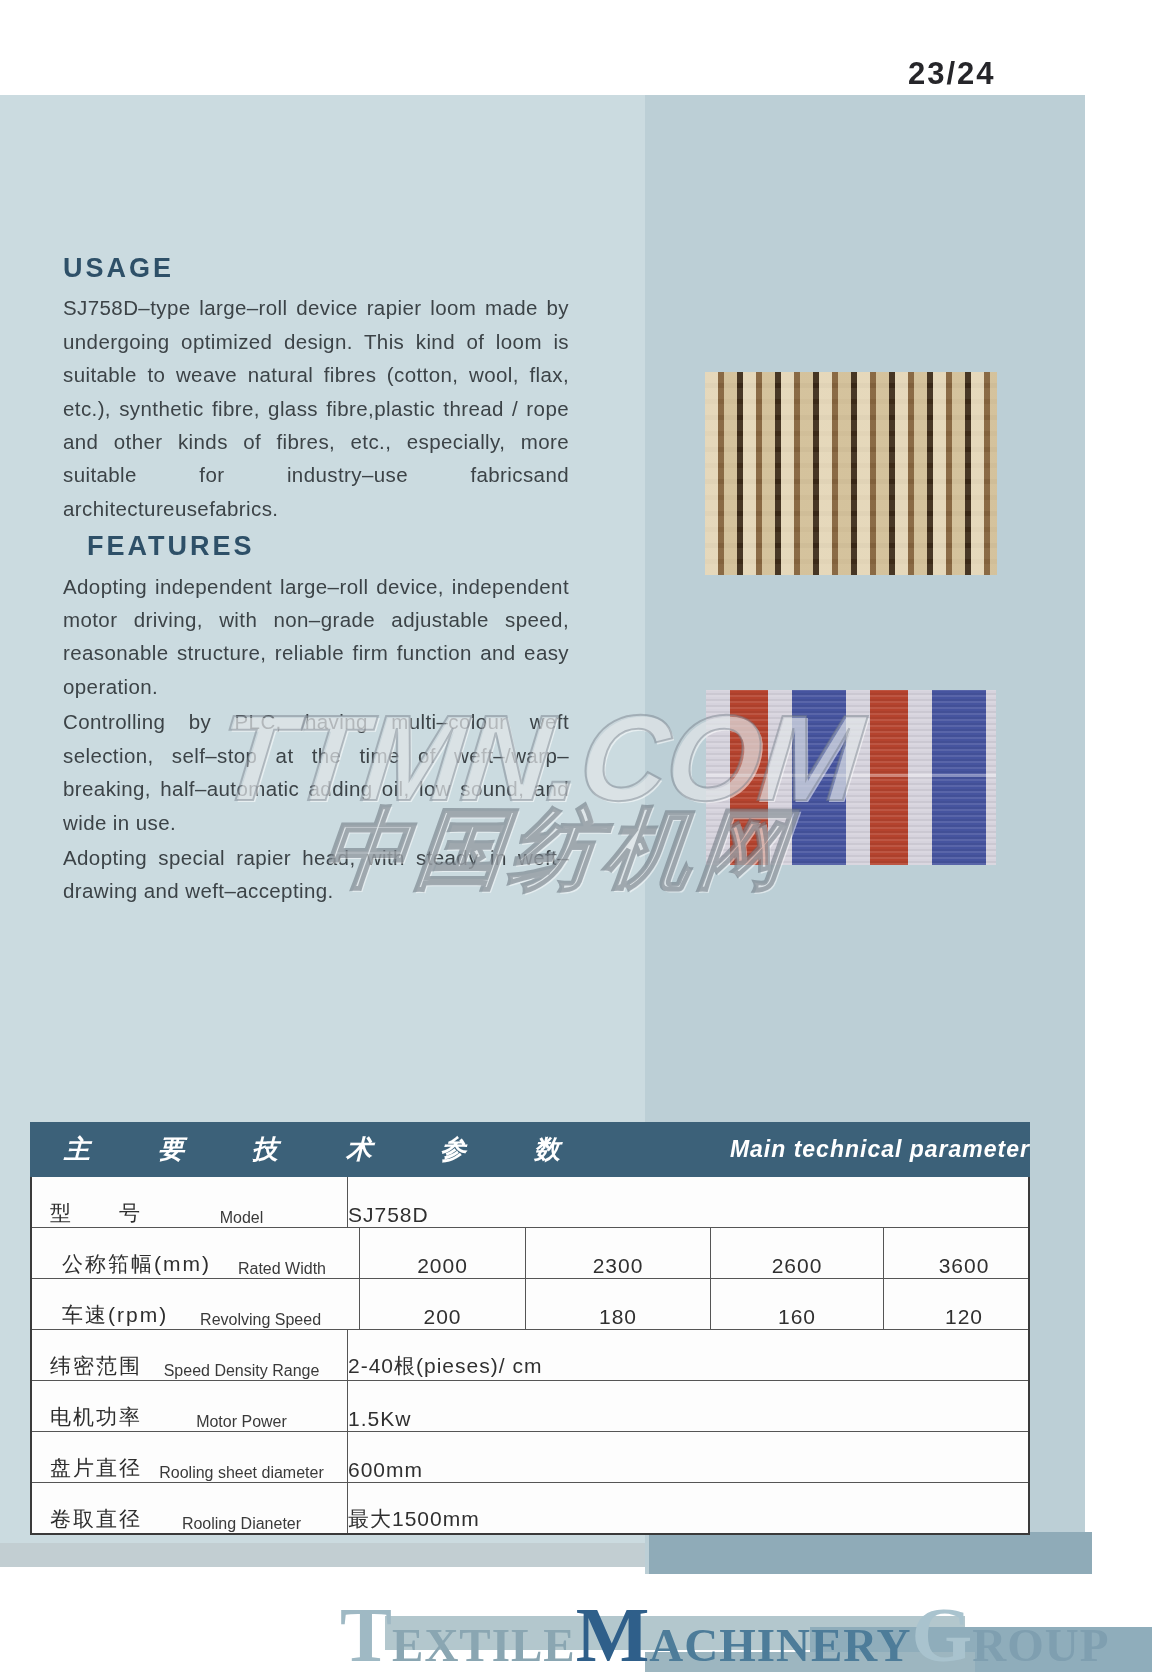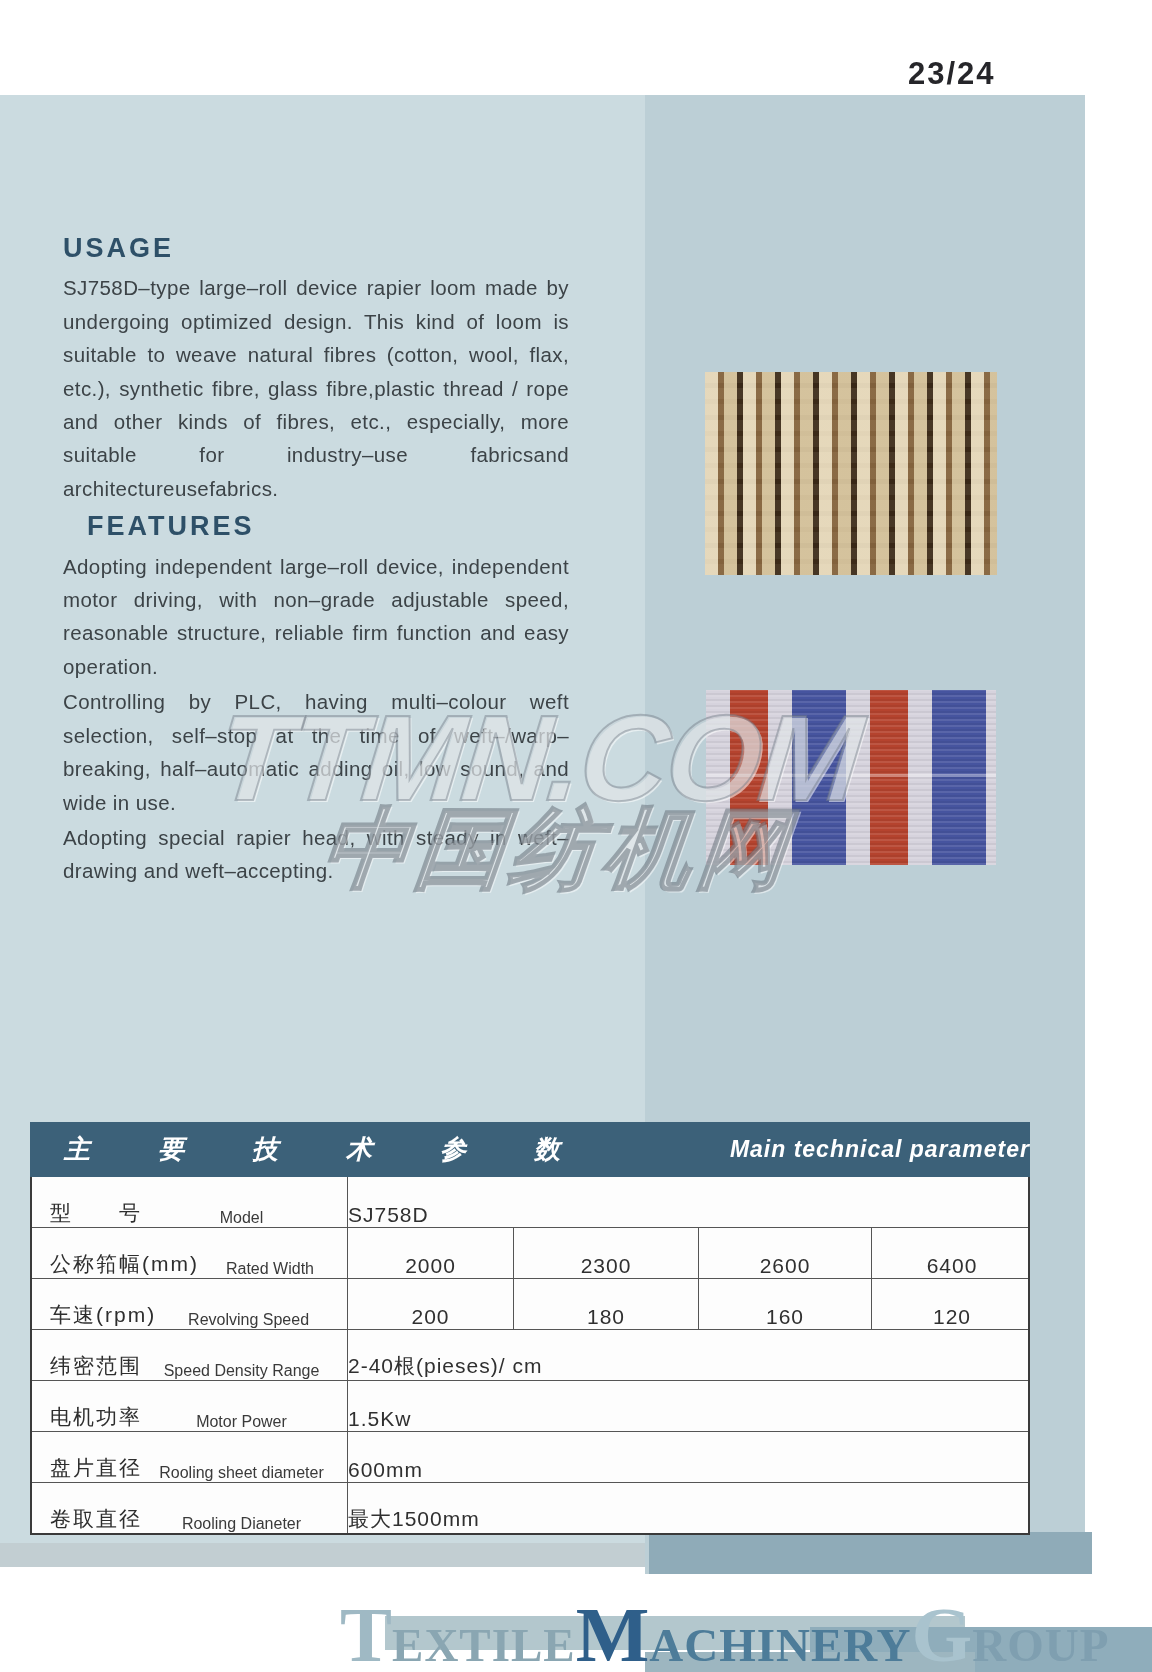--- a/index.html
+++ b/index.html
@@ -11,21 +11,21 @@
   .blue-area{position:absolute;left:0;top:95px;width:1085px;height:1472px;background:#cbdbe0;}
   .vert-band{position:absolute;left:645px;top:95px;width:440px;height:1479px;background:#bccfd6;}
   .bottom-strip-left{position:absolute;left:0;top:1543px;width:645px;height:24px;background:#c2ced2;}
   .band-a{position:absolute;left:649px;top:1532px;width:443px;height:42px;background:#8fabb8;}
 
   
   .page-num{position:absolute;left:908px;top:56px;width:110px;
     font-weight:bold;font-size:31px;letter-spacing:2px;color:#26262a;}
 
   
-  .copy{position:absolute;left:63px;top:232px;width:506px;color:#3c4347;
+  .copy{position:absolute;left:63px;top:252px;width:506px;color:#3c4347;
     font-size:20.5px;line-height:33.4px;letter-spacing:0.4px;}
   .copy h2{margin:0 0 6px 0;font-size:27px;letter-spacing:3px;color:#2e5068;font-weight:bold;}
   .copy .para{margin:0 0 2px 0;text-align:justify;}
   .copy h2.feat{margin-top:5px;margin-left:24px;}
 
   
   .burlap{
     position:absolute;left:705px;top:372px;width:292px;height:203px;
     background-color:#7c5f3e;
     background-image:
@@ -57,21 +57,21 @@
     text-shadow:2px 2px 0 rgba(255,255,255,0.5);}
 
   
   .tbl{position:absolute;left:30px;top:1122px;width:1000px;z-index:4;}
   .tbl-head{height:55px;background:#3c6179;display:flex;align-items:center;color:#ffffff;font-style:italic;}
   .tbl-head .cn{font-size:26px;font-weight:bold;letter-spacing:68px;padding-left:34px;white-space:nowrap;}
   .tbl-head .en{font-size:23px;font-weight:bold;letter-spacing:1px;margin-left:auto;white-space:nowrap;}
   .tbl-body{background:#fdfdfd;border:2px solid #3a3a3a;border-top:none;}
   .trow{display:grid;height:50px;border-top:1px solid #555;}
   .trow:first-child{border-top:none;}
-  .trow.cols5{grid-template-columns:315px 166px 185px 173px 161px;}
+  .trow.cols5{grid-template-columns:315px 166px 185px 173px 161px;padding-left:12px;}
   .trow.cols2{grid-template-columns:315px 685px;}
   .cell{display:flex;align-items:flex-end;border-left:1px solid #555;overflow:hidden;}
   .cell:first-child{border-left:none;}
   .lbl{padding-left:18px;padding-right:6px;}
   .lbl .cn{font-size:21px;color:#2e2e2e;letter-spacing:2px;white-space:nowrap;}
   .lbl .en{flex:1;text-align:center;font-size:16px;color:#3a3a3a;white-space:nowrap;}
   .val{font-size:21px;color:#303030;letter-spacing:1px;}
   .val.center{justify-content:center;}
   .val.left{}
 
@@ -132,21 +132,21 @@
       </div>
 
       <div class="trow cols5">
         <div class="cell lbl">
           <span class="cn">公称筘幅(mm)</span>
           <span class="en">Rated Width</span>
         </div>
         <div class="cell val center">2000</div>
         <div class="cell val center">2300</div>
         <div class="cell val center">2600</div>
-        <div class="cell val center">6400</div>
+        <div class="cell val center">3600</div>
       </div>
 
       <div class="trow cols5">
         <div class="cell lbl">
           <span class="cn">车速(rpm)</span>
           <span class="en">Revolving Speed</span>
         </div>
         <div class="cell val center">200</div>
         <div class="cell val center">180</div>
         <div class="cell val center">160</div>

